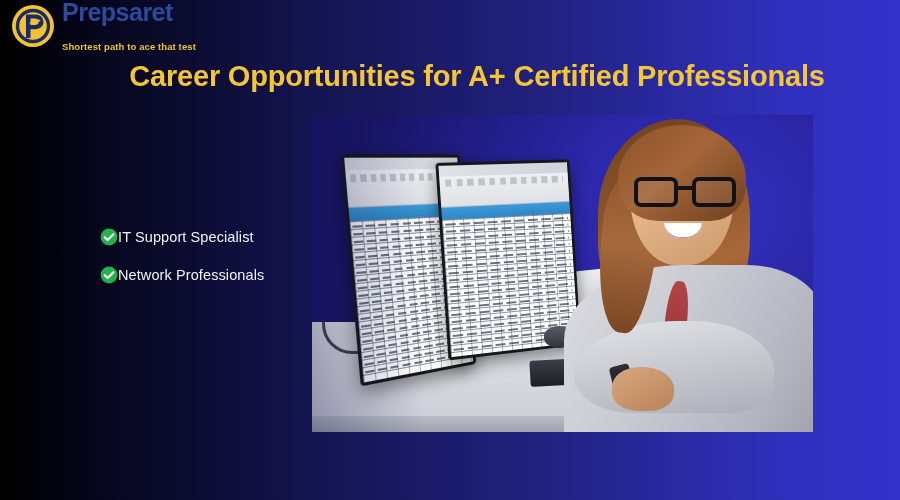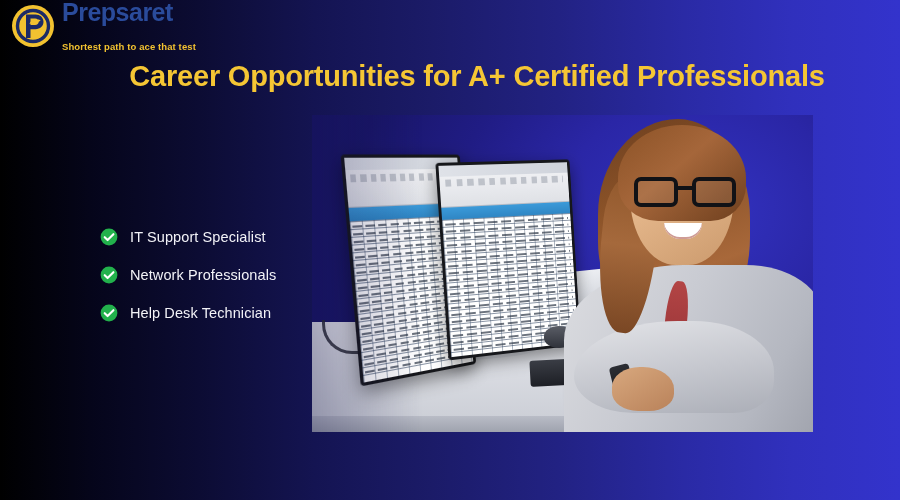--- a/index.html
+++ b/index.html
@@ -58,21 +58,21 @@
     margin-left:27px;
   }
 
   
   #bullet-list {
     position:absolute; left:100px; top:228px;
     display:flex; flex-direction:column; gap:20px;
     list-style:none;
   }
   .bullet-row {
-    display:flex; align-items:center; gap:12px;
+    display:flex; align-items:center; 
   }
   .check-icon { width:18px; height:18px; flex:0 0 18px; display:block; }
   .bullet-label {
     font-size:14.5px; color:#f2f2f7; letter-spacing:0.1px;
   }
 
   
   #photo {
     position:absolute;
     left:312px; top:115px;
@@ -356,27 +356,20 @@
     </li>
 
     <li class="bullet-row">
       <svg class="check-icon" viewBox="0 0 18 18">
         <circle cx="9" cy="9" r="8.4" fill="#22B14C"></circle>
         <path d="M4.7 9.2l2.9 2.9 5.8-5.9" fill="none" stroke="#ffffff" stroke-width="2.1" stroke-linecap="round" stroke-linejoin="round"></path>
       </svg>
       <span class="bullet-label">Network Professionals</span>
     </li>
 
-    <li class="bullet-row">
-      <svg class="check-icon" viewBox="0 0 18 18">
-        <circle cx="9" cy="9" r="8.4" fill="#22B14C"></circle>
-        <path d="M4.7 9.2l2.9 2.9 5.8-5.9" fill="none" stroke="#ffffff" stroke-width="2.1" stroke-linecap="round" stroke-linejoin="round"></path>
-      </svg>
-      <span class="bullet-label">Help Desk Technician</span>
-    </li>
 
   </ul>
 
   <div id="photo">
 
     <div class="person-hair-back"></div>
 
     <div class="desk"></div>
     <div class="desk-edge"></div>
 

